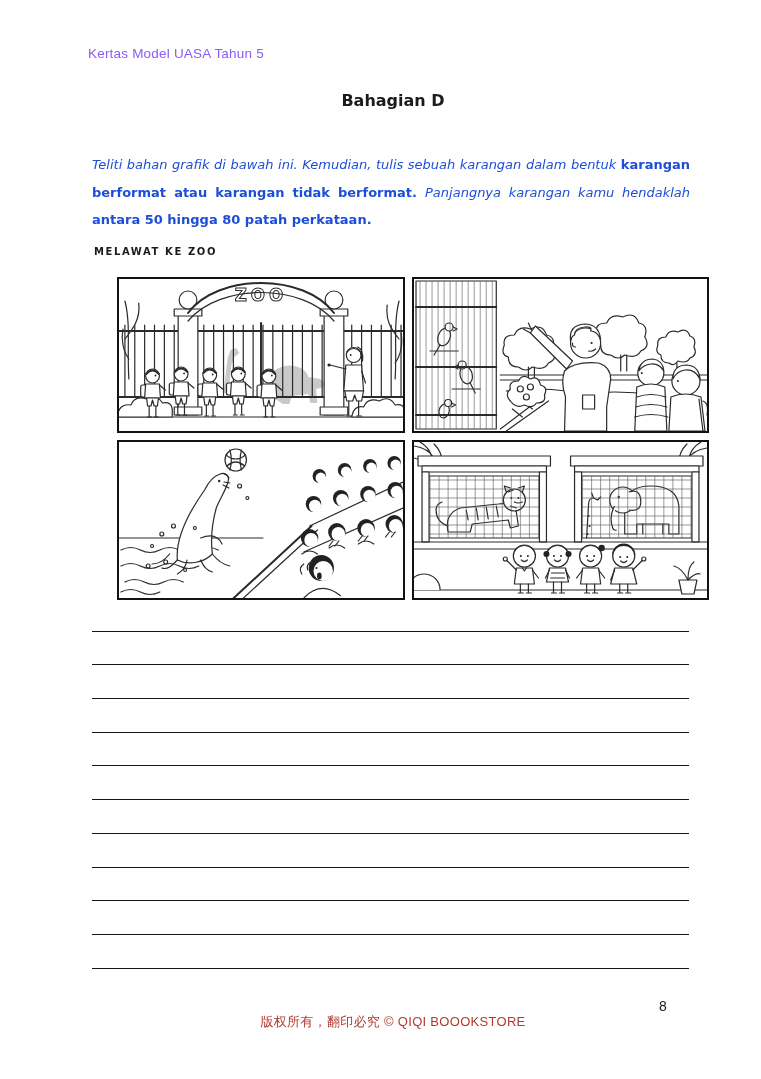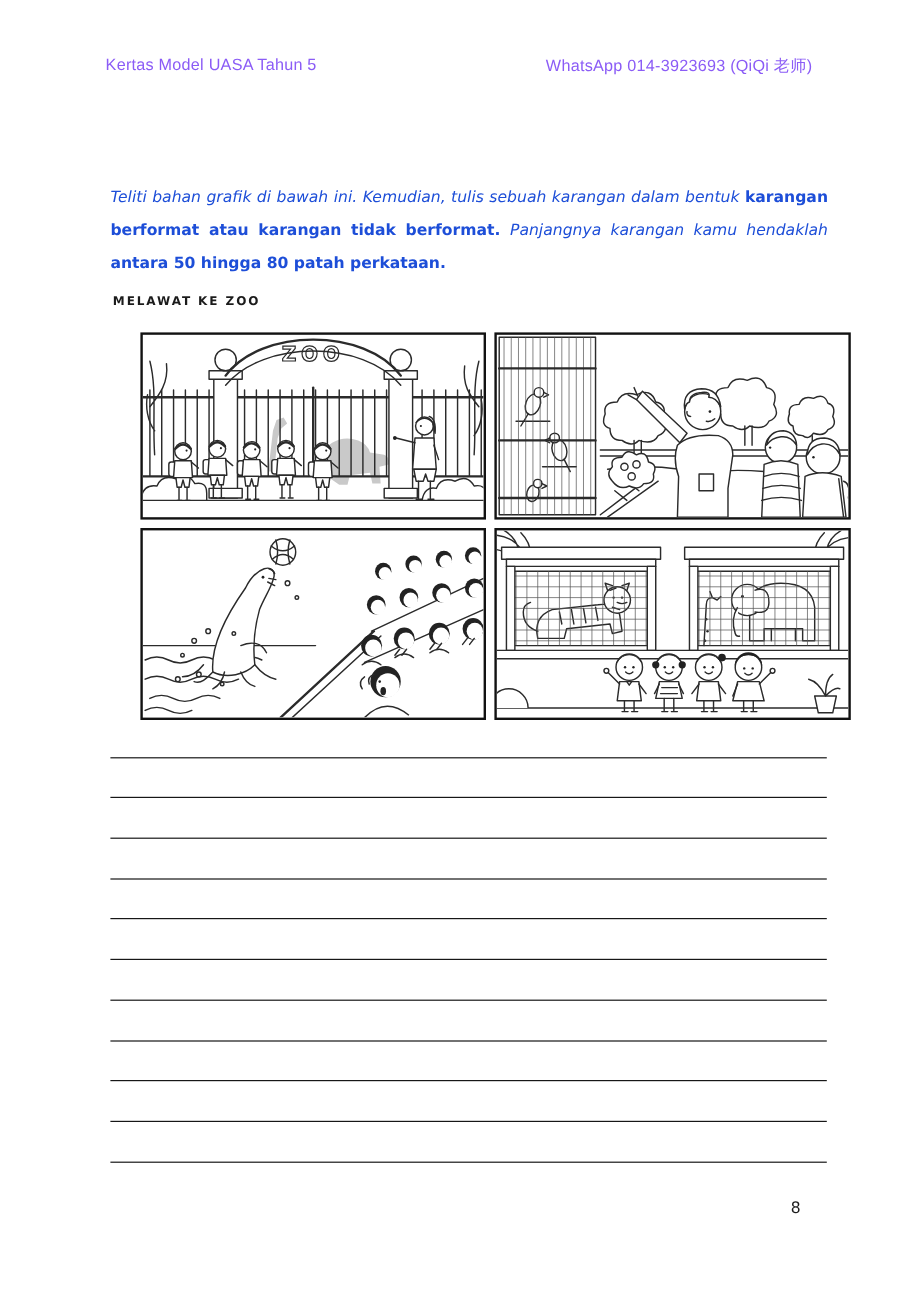--- a/index.html
+++ b/index.html
@@ -36,22 +36,22 @@
   .pagenum{position:absolute;left:648px;top:998px;width:30px;text-align:center;font-size:14px;}
   .copyright{position:absolute;left:77px;width:632px;top:1013px;text-align:center;
              font-size:13px;letter-spacing:.3px;color:#b03a30;}
 </style>
 </head>
 <body>
 
 <div class="page">
 
   <div class="hdr hdr-left">Kertas Model UASA Tahun 5</div>
-  <div class="hdr hdr-right">WhatsApp 014-3923693 (QiQi 老师)</div>
-
+
+  <div class="sec-title">Bahagian D</div>
 
   <div class="instructions"><span class="it">Teliti bahan grafik di bawah ini. Kemudian, tulis sebuah karangan dalam bentuk </span><span class="bd">karangan berformat atau karangan tidak berformat. </span><span class="it">Panjangnya karangan kamu hendaklah </span><span class="bd">antara 50 hingga 80 patah perkataan.</span></div>
 
   <div class="essay-title">MELAWAT KE ZOO</div>
 
   <div class="grid">
 
     <div class="panel">
       <svg viewBox="0 0 288 152" preserveAspectRatio="none" class="art">
         <g>
@@ -362,14 +362,15 @@
     <div class="wline"></div>
     <div class="wline"></div>
     <div class="wline"></div>
     <div class="wline"></div>
     <div class="wline"></div>
     <div class="wline"></div>
     <div class="wline"></div>
   </div>
 
   <div class="pagenum">8</div>
+  <div class="copyright">版权所有，翻印必究 © QIQI BOOOKSTORE</div>
 
 </div>
 
 </body></html>

